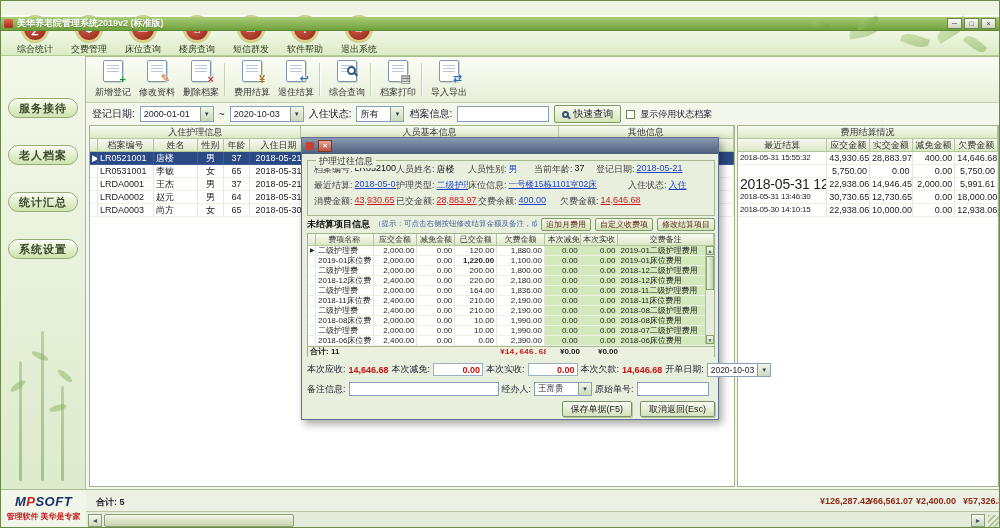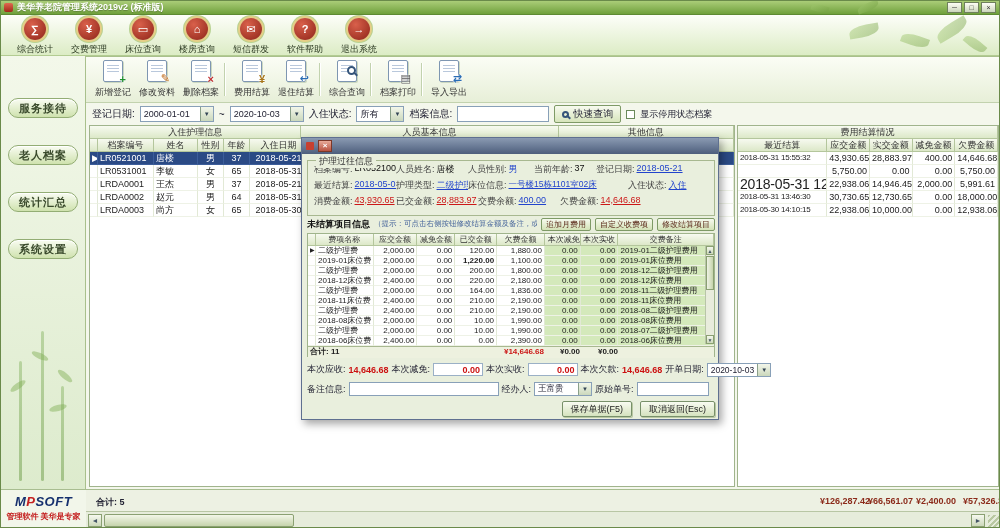--- a/index.html
+++ b/index.html
@@ -1,21 +1,21 @@
 <!DOCTYPE html>
 <html><head>
 <meta charset="utf-8">
 <style>
 *{margin:0;padding:0;box-sizing:border-box}
 html,body{background:#fff}
 body{font-family:"Liberation Sans","DejaVu Sans",sans-serif}
 #app{position:relative;width:1000px;height:528px;background:#eef3e2;overflow:hidden;border:1px solid #6a8a4a;font-size:11px;color:#222}
 
 
-.titlebar{position:absolute;left:0;top:0;width:100%;height:14px;background:linear-gradient(#aacd78,#70a03c);border-bottom:1px solid #5e8a33;display:flex;align-items:center;padding:0 3px;z-index:40}
+.titlebar{position:absolute;left:0;top:16px;width:100%;height:14px;background:linear-gradient(#aacd78,#70a03c);border-bottom:1px solid #5e8a33;display:flex;align-items:center;padding:0 3px;z-index:40}
 .app-ic{width:9px;height:9px;background:linear-gradient(#e06a50,#a02818);border-radius:2px;margin-right:4px;flex:0 0 auto}
 .ttl{color:#fff;font-size:9px;font-weight:bold;text-shadow:0 1px 1px rgba(0,0,0,.25);flex:1;white-space:nowrap;overflow:hidden}
 .winbtn{width:15px;height:11px;background:linear-gradient(#fcfdf5,#ccd6bc);border:1px solid #6e805c;font-size:7px;line-height:9px;text-align:center;color:#333;margin-left:2px;flex:0 0 auto;cursor:pointer}
 
 
 .main-toolbar{position:absolute;left:0;top:14px;width:100%;height:41px;background:linear-gradient(#fdfef9,#dcecc5);border-bottom:1px solid #b3cc92;z-index:30}
 .tb-btn{position:absolute;top:2px;width:52px;text-align:center;cursor:pointer}
 .tb-ic{width:22px;height:22px;margin:1px auto 0;border-radius:50%;background:radial-gradient(circle at 35% 30%,#d9604b,#8e2418);box-shadow:0 0 0 2px #e5ce86,0 0 0 3px #b7d191;color:#fff;font-size:11px;line-height:22px;font-weight:bold;text-align:center}
 .tb-lb{font-size:9px;color:#2c3a22;margin-top:3px;white-space:nowrap}
 .leaf{position:absolute;border-radius:60% 0 60% 0;background:linear-gradient(135deg,#a5cc72,#6f9c3e);opacity:.45;pointer-events:none}
@@ -618,21 +618,21 @@
           <div class="d-cell al-r" style="width: 38px;">0.00</div>
           <div class="d-cell al-r" style="width: 42px;">0.00</div>
           <div class="d-cell al-r" style="width: 48px;">2,390.00</div>
           <div class="d-cell al-r c-green" style="width: 36px;">0.00</div>
           <div class="d-cell al-r c-green" style="width: 38px;">0.00</div>
           <div class="d-cell al-l c-green" style="width: 96px;">2018-06床位费用</div>
         </div>
         <div class="d-total g-total">
           <div class="d-cell al-l" style="width: 66px;">合计: 11</div>
           <div class="d-cell" style="width: 124px;"></div>
-          <div class="d-cell al-r red" style="width: 48px;">¥14,646.68</div>
+          <div class="d-cell al-r red" style="width: 48px; font-family: Liberation Mono, monospace;">¥14,646.68</div>
           <div class="d-cell al-r" style="width: 36px;">¥0.00</div>
           <div class="d-cell al-r" style="width: 38px;">¥0.00</div>
         </div>
       </div>
 
     <div class="sum-row">
       <span class="sumlbl">本次应收:</span>
       <span class="sumtxt">14,646.68</span>
       <span class="sumlbl">本次减免:</span>
       <span class="sumbox">0.00</span>

